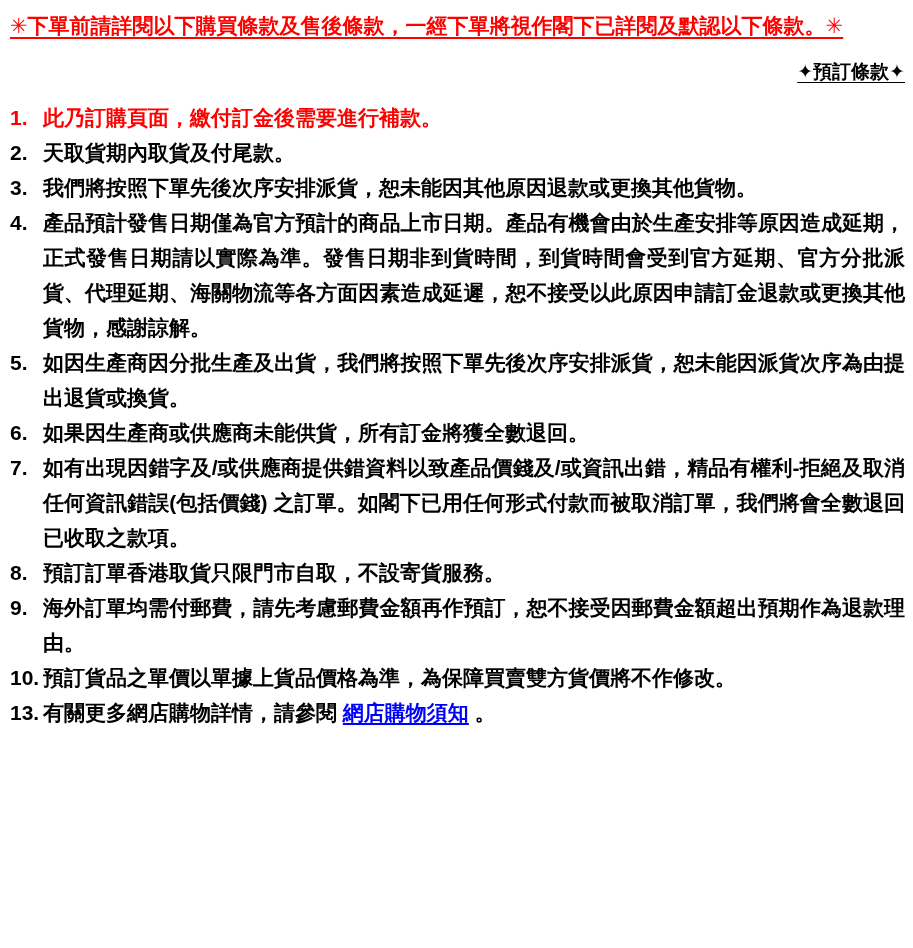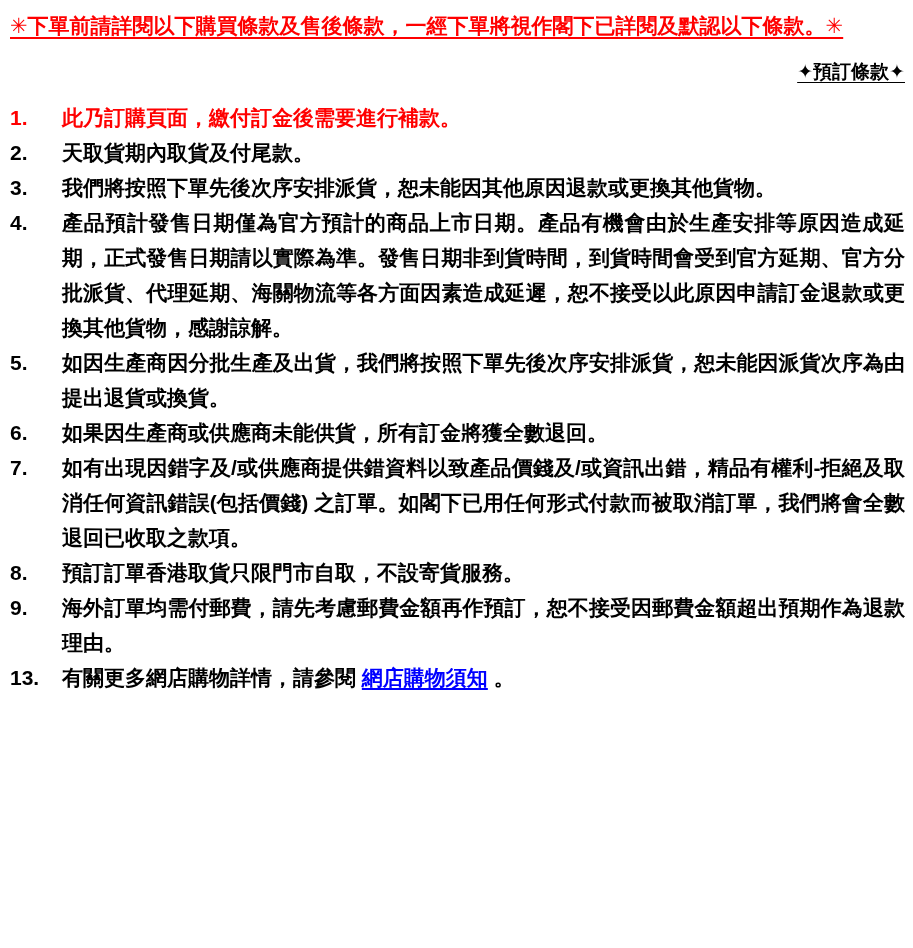--- a/index.html
+++ b/index.html
@@ -52,21 +52,20 @@
   }
   .num {
     flex: 0 0 33px;
     line-height: 35px;
     white-space: nowrap;
   }
   .content {
     flex: 1;
     line-height: 35px;
     text-align: justify;
-    margin-left: 19px;
   }
   .seg-normal { color: var(--black); }
   .red, .seg-red { color: var(--red); }
   .seg-red-underline {
     color: var(--red);
     text-decoration: underline;
     text-underline-offset: 3px;
   }
   a.seg-link {
     color: var(--blue);
@@ -118,17 +117,21 @@
       </li>
       <li>
         <span class="num">8.</span>
         <span class="content"><span class="seg-normal">預訂訂單香港取貨只限門市自取，不設寄貨服務。</span></span>
       </li>
       <li>
         <span class="num">9.</span>
         <span class="content"><span class="seg-normal">海外訂單均需付郵費，請先考慮郵費金額再作預訂，恕不接受因郵費金額超出預期作為退款理由。</span></span>
       </li>
       <li>
+        <span class="num">10.</span>
+        <span class="content"><span class="seg-normal">預訂貨品之單價以單據上貨品價格為準，為保障買賣雙方貨價將不作修改。</span></span>
+      </li>
+      <li>
         <span class="num">13.</span>
         <span class="content"><span class="seg-normal">有關更多網店購物詳情，請參閱 </span><a class="seg-link">網店購物須知</a><span class="seg-normal"> 。</span></span>
       </li>
     </ol>
 </main>
 
 </body></html>

